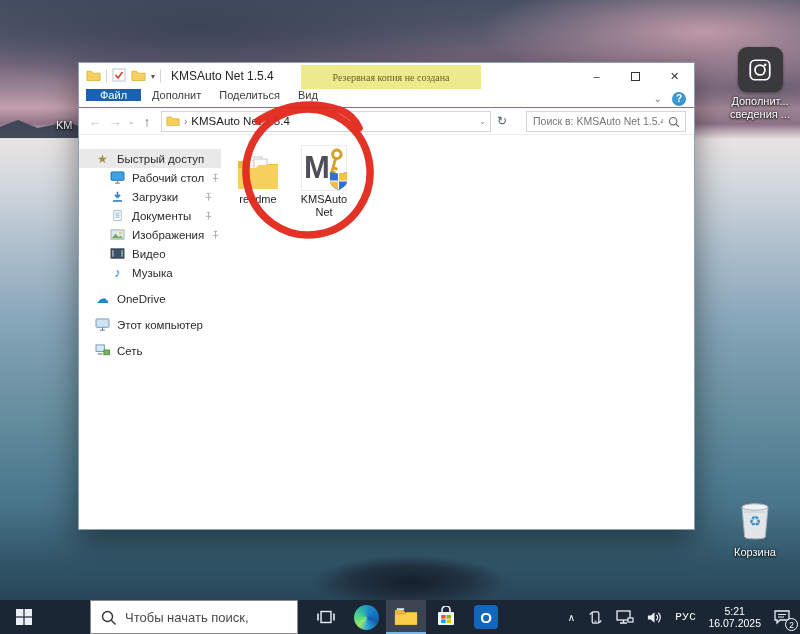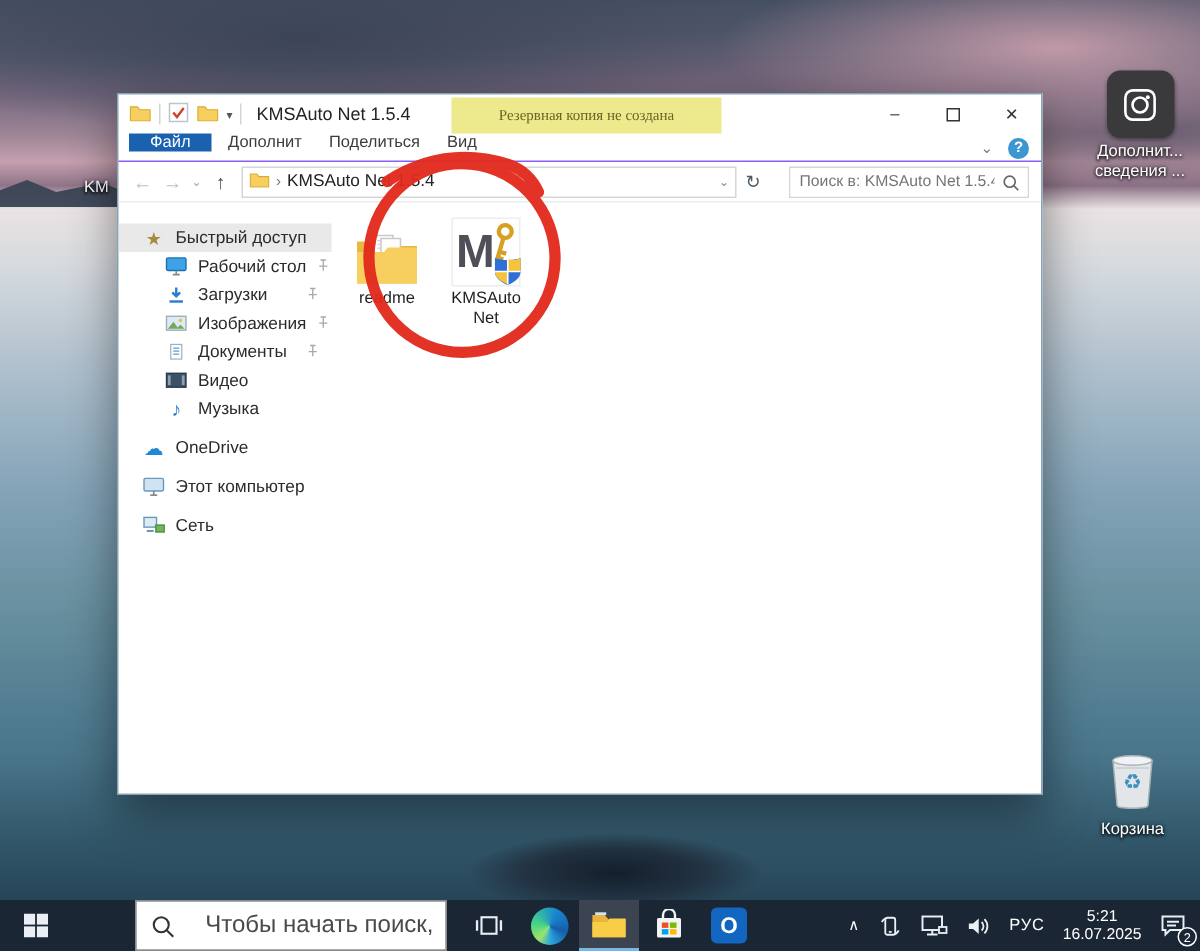--- a/index.html
+++ b/index.html
@@ -102,33 +102,33 @@
   .view-btn { cursor:pointer; }
 
   
   .annotation { position:absolute; left:0; top:0; z-index:8; pointer-events:none; }
 
   
   .taskbar { position:absolute; left:0; bottom:0; width:800px; height:34px; background:var(--taskbar-bg, #1b2634);
     display:flex; align-items:center; z-index:10; }
   .tb-start { width:48px; height:34px; display:flex; align-items:center; justify-content:center; cursor:pointer; }
   .tb-search { position:absolute; left:90px; top:0; width:208px; height:34px; background:#fff; border:1px solid #8a8a8a; }
-  .tb-search input { width:100%; height:100%; border:0; outline:none; font-size:16px; padding:0 8px 0 34px; font-family:inherit; color:#14532d;text-align:right; }
+  .tb-search input { width:100%; height:100%; border:0; outline:none; font-size:13px; padding:0 8px 0 34px; font-family:inherit; color:#14532d; }
   .tb-search input::placeholder { color:#4a4a4a; opacity:1; }
   .tb-search .mag { position:absolute; left:10px; top:9px; }
   .tb-btn { width:40px; height:34px; display:flex; align-items:center; justify-content:center; cursor:pointer; flex:none; }
   .tb-btn.active { background:rgba(255,255,255,.14); border-bottom:2px solid #76b9e8; }
   .edge-circle { width:25px; height:25px; border-radius:50%;
     background:conic-gradient(from 220deg, #9be46a, #43d18c 18%, #1988d0 45%, #155eab 70%, #2aa7dd 88%, #9be46a); }
   .outlook-tile { width:24px; height:24px; background:#1266c0; border-radius:4px; color:#fff; font-weight:bold;
     font-size:15px; display:flex; align-items:center; justify-content:center; }
   .tray { position:absolute; right:0; top:0; height:34px; display:flex; align-items:center; gap:2px; padding-right:4px; }
   .tray-btn { height:34px; display:flex; align-items:center; justify-content:center; padding:0 5px; cursor:pointer; color:#fff; }
   .tray-chevron { font-size:10px; }
-  .lang { font-size:11px; letter-spacing:.5px; }
+  .lang { font-size:11px; letter-spacing:.5px;font-family:Liberation Mono, monospace; }
   .clock { display:flex; flex-direction:column; align-items:center; justify-content:center; font-size:10.5px; line-height:12px; }
   .notif { position:relative; }
   .badge { position:absolute; right:-2px; bottom:3px; width:13px; height:13px; border-radius:50%;
     background:var(--taskbar-bg, #1b2634); border:1px solid #fff; color:#fff; font-size:8.5px;
     display:flex; align-items:center; justify-content:center; }
 </style>
 </head>
 <body>
 
 <div class="screen">
@@ -270,43 +270,43 @@
           <span class="pin">
             <svg width="9" height="9" viewBox="0 0 10 10">
                 <g stroke="#8c8c8c" fill="none">
                   <path d="M3 1.5h4M5 1.5v4.5M2 6h6M5 6v3.5"></path>
                 </g>
               </svg>
           </span>
         </div>
         <div class="sb-row child">
           <span class="sb-ico">
-            <svg width="15" height="13" viewBox="0 0 16 14">
-                <rect x="1" y="2" width="14" height="10" fill="#dceaf6" stroke="#9fb0bb"></rect>
-                <path d="M2 11l4-5 3 4 2-2 3 3z" fill="#74a85c"></path>
-                <circle cx="11" cy="5" r="1.3" fill="#f0c23c"></circle>
-              </svg>
-          </span>
-          <span class="sb-label">Изображения</span>
+            <svg width="13" height="13" viewBox="0 0 16 14">
+                <rect x="3.5" y="1" width="9" height="12" fill="#fff" stroke="#9fb0bb"></rect>
+                <path d="M5.5 4h5M5.5 6.5h5M5.5 9h5" stroke="#58a0d6"></path>
+              </svg>
+          </span>
+          <span class="sb-label">Документы</span>
           <span class="pin">
             <svg width="9" height="9" viewBox="0 0 10 10">
                 <g stroke="#8c8c8c" fill="none">
                   <path d="M3 1.5h4M5 1.5v4.5M2 6h6M5 6v3.5"></path>
                 </g>
               </svg>
           </span>
         </div>
         <div class="sb-row child">
           <span class="sb-ico">
-            <svg width="13" height="13" viewBox="0 0 16 14">
-                <rect x="3.5" y="1" width="9" height="12" fill="#fff" stroke="#9fb0bb"></rect>
-                <path d="M5.5 4h5M5.5 6.5h5M5.5 9h5" stroke="#58a0d6"></path>
-              </svg>
-          </span>
-          <span class="sb-label">Документы</span>
+            <svg width="15" height="13" viewBox="0 0 16 14">
+                <rect x="1" y="2" width="14" height="10" fill="#dceaf6" stroke="#9fb0bb"></rect>
+                <path d="M2 11l4-5 3 4 2-2 3 3z" fill="#74a85c"></path>
+                <circle cx="11" cy="5" r="1.3" fill="#f0c23c"></circle>
+              </svg>
+          </span>
+          <span class="sb-label">Изображения</span>
           <span class="pin">
             <svg width="9" height="9" viewBox="0 0 10 10">
                 <g stroke="#8c8c8c" fill="none">
                   <path d="M3 1.5h4M5 1.5v4.5M2 6h6M5 6v3.5"></path>
                 </g>
               </svg>
           </span>
         </div>
         <div class="sb-row child">
           <span class="sb-ico">

